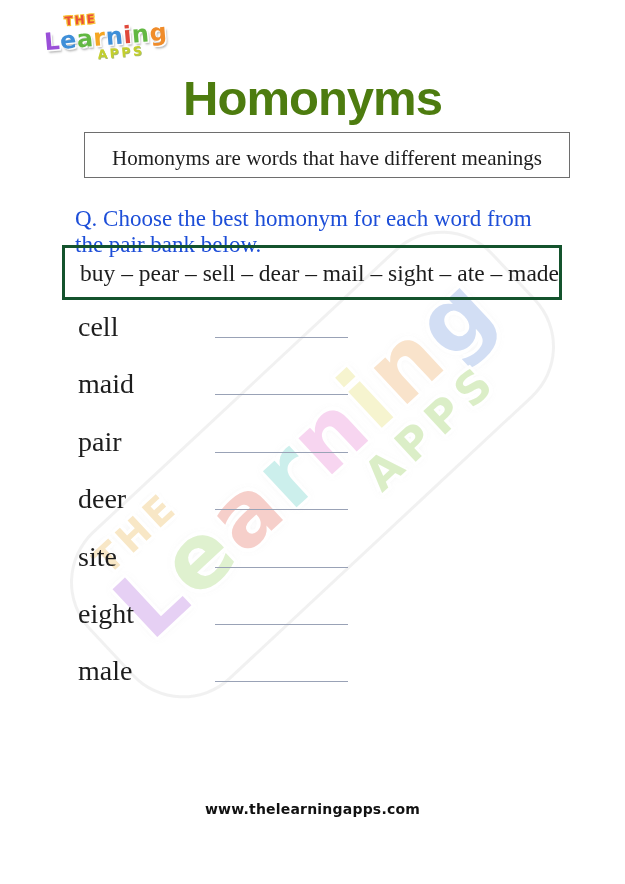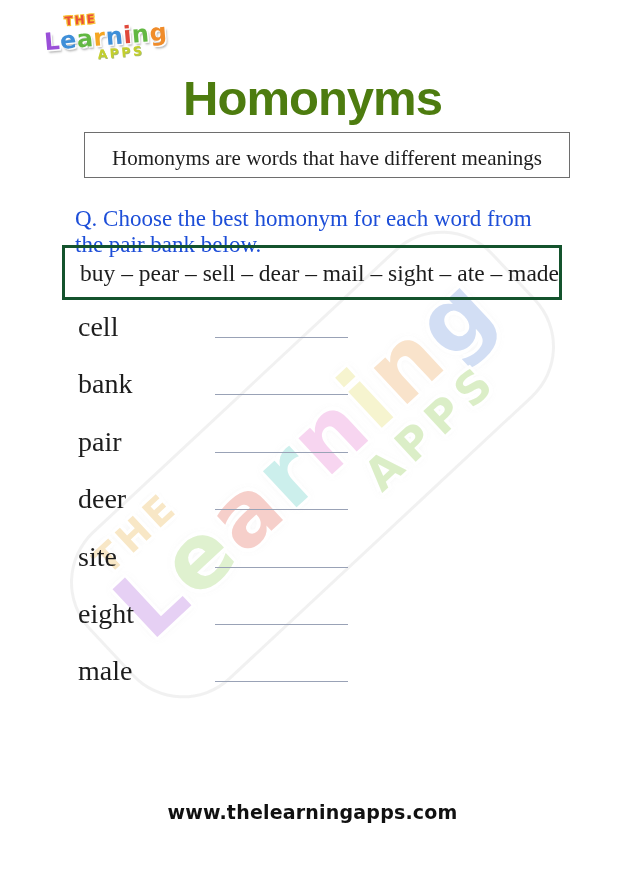--- a/index.html
+++ b/index.html
@@ -80,21 +80,21 @@
   .word-list { position:absolute; left:78px; top:314px; width:300px; z-index:1; }
   .word-row { position:relative; height:57.4px; }
   .word { font-size:28px; line-height:26px; color:#1d1d1d; }
   .answer-line {
     position:absolute; left:137px; top:23px; width:133px; height:0;
     border-bottom:1.5px solid #99a2b6;
   }
   .footer {
     position:absolute; left:0; top:801px; width:100%; text-align:center; z-index:1;
     font-family:"DejaVu Sans", sans-serif; font-weight:bold;
-    font-size:19px; letter-spacing:0.2px; color:#111;
+    font-size:14px; letter-spacing:0.2px; color:#111;
   }
 </style>
 </head>
 <body>
 
 <div class="page">
 
   <div class="watermark">
     <div class="wm-inner">
       <div class="wm-the">THE</div>
@@ -123,21 +123,21 @@
   <div class="bank-box">
     <span>buy – pear – sell – dear – mail – sight – ate – made</span>
   </div>
 
   <div class="word-list">
     <div class="word-row">
       <span class="word">cell</span>
       <span class="answer-line"></span>
     </div>
     <div class="word-row">
-      <span class="word">bank</span>
+      <span class="word">maid</span>
       <span class="answer-line"></span>
     </div>
     <div class="word-row">
       <span class="word">pair</span>
       <span class="answer-line"></span>
     </div>
     <div class="word-row">
       <span class="word">deer</span>
       <span class="answer-line"></span>
     </div>

